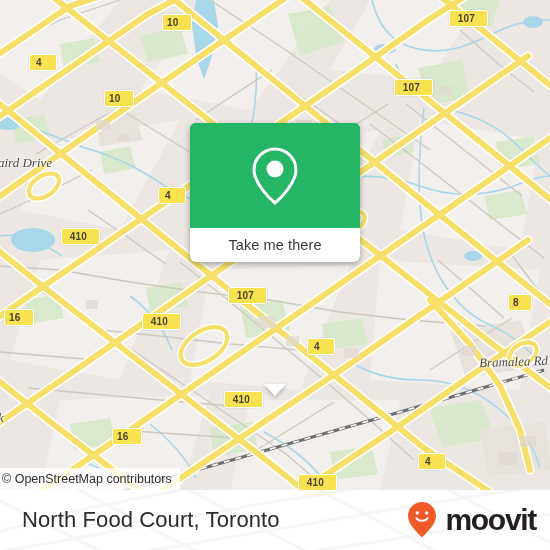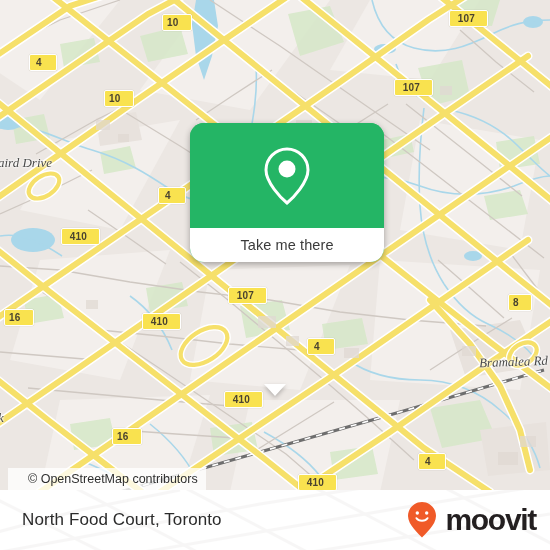--- a/index.html
+++ b/index.html
@@ -17,41 +17,41 @@
           font-family:"Liberation Sans",sans-serif;}
   .shield.w3{min-width:21px;text-align:right;}
   .shield.w1{min-width:10px;}
 
   
   .streetlabel{position:absolute;color:#4a4a4a;font-size:13px;font-style:italic;
                font-family:"Liberation Serif",serif;white-space:nowrap;
                text-shadow:0 0 3px #fff,0 0 3px #fff,0 0 2px #fff;}
 
   
-  #attrib{position:absolute;left:8px;top:468px;height:22px;line-height:22px;
-          background:rgba(255,255,255,.78);color:#2e2e2e;font-size:12.5px;padding:0 8px 0 20px;
+  #attrib{position:absolute;left:0;top:468px;height:22px;line-height:22px;
+          background:rgba(255,255,255,.78);color:#2e2e2e;font-size:12.5px;padding:0 8px 0 2px;
           white-space:nowrap;}
 
   
   #popup{position:absolute;left:190px;top:123px;width:170px;}
-  #popup-card{position:relative;width:194px;border-radius:14px;overflow:hidden;
+  #popup-card{position:relative;width:170px;border-radius:6px;overflow:hidden;
               box-shadow:0 2px 6px rgba(0,0,0,.32);background:#22c55e;}
   #popup-green{height:105px;background:#24b565;display:flex;align-items:center;justify-content:center;}
   #popup-label{height:34px;display:flex;align-items:center;justify-content:center;background:#fff;
                color:#3b3b3b;font-size:14.5px;letter-spacing:.1px;}
   #popup-tail{position:absolute;left:50%;top:261px;width:0;height:0;margin-left:-11px;
               border-left:11px solid transparent;border-right:11px solid transparent;
               border-top:12px solid #fff;filter:drop-shadow(0 2px 2px rgba(0,0,0,.25));}
 
   
   #footer{position:absolute;left:0;top:490px;width:550px;height:60px;background:#fff;overflow:hidden;}
   #footer-ghost{position:absolute;left:0;top:0;width:550px;height:60px;opacity:.10;}
   #footer-inner{position:absolute;left:0;top:0;width:550px;height:60px;display:flex;align-items:center;
                 justify-content:space-between;padding:0 14px 0 22px;box-sizing:border-box;}
-  #place-name{color:#2b2b2b;font-size:17px;letter-spacing:.1px;white-space:nowrap;}
+  #place-name{color:#2b2b2b;font-size:22px;letter-spacing:.1px;white-space:nowrap;}
   #brand{display:flex;align-items:center;gap:8px;}
   #brand-word{color:#231f20;font-size:30px;font-weight:bold;letter-spacing:-1.3px;line-height:30px;}
 </style>
 </head>
 <body>
 
 <div id="app">
 
   <div id="map">
     <svg id="mapsvg" viewBox="0 0 550 492">

